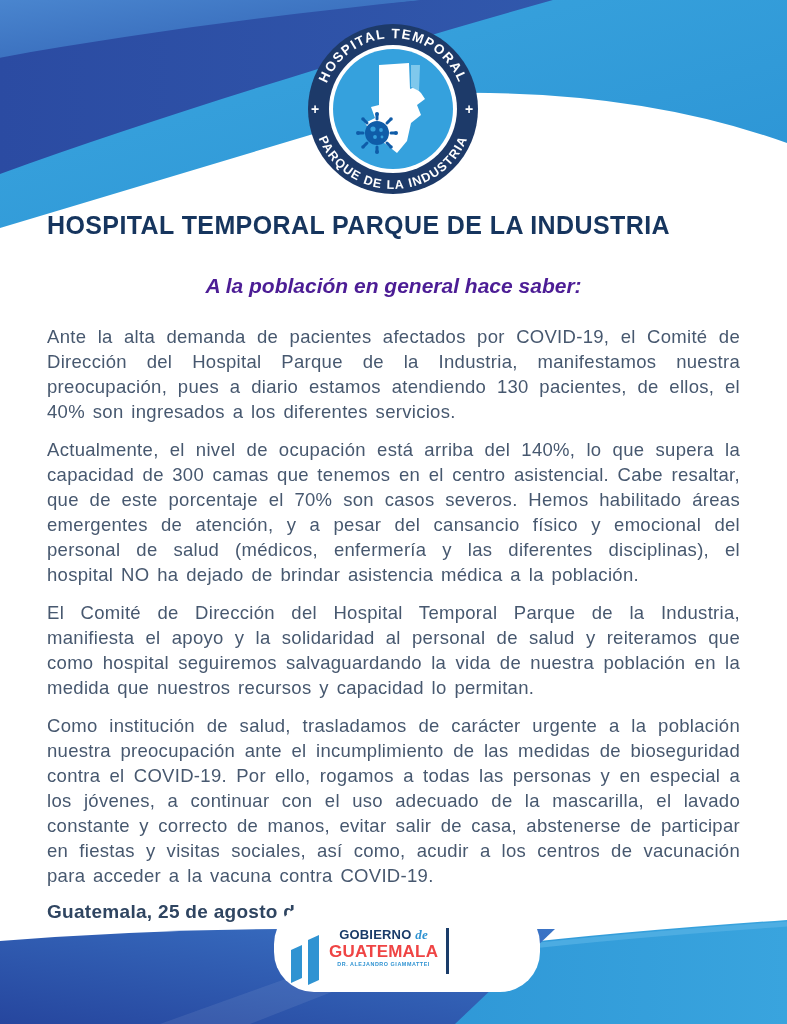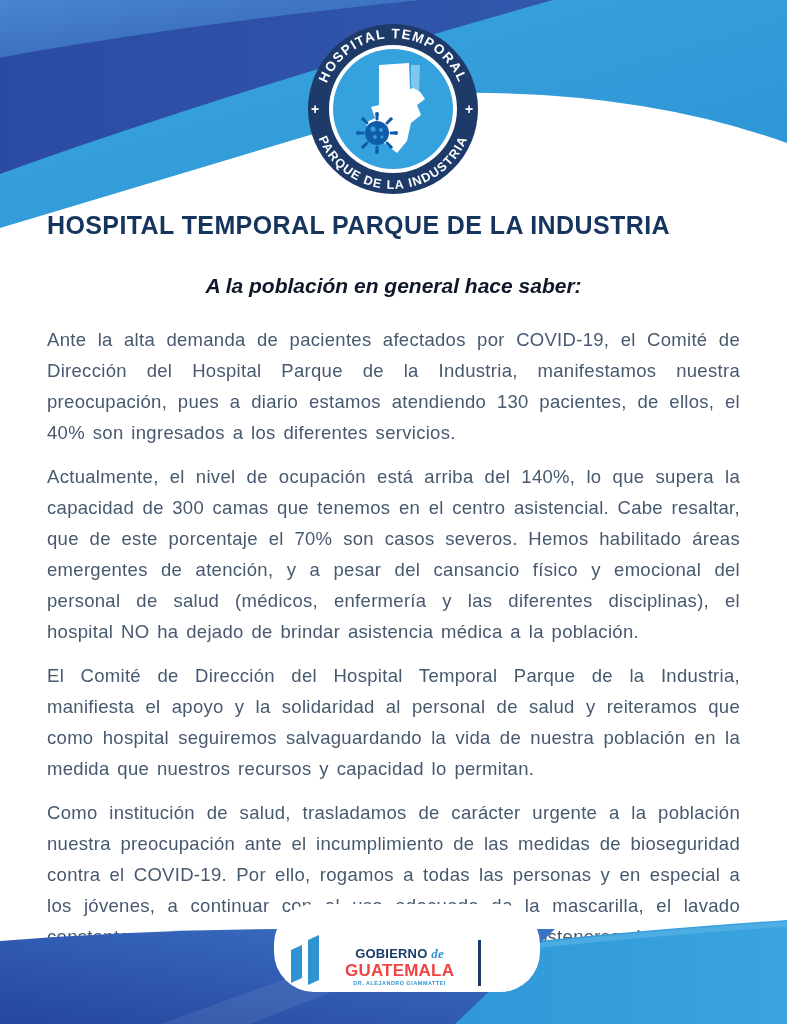--- a/index.html
+++ b/index.html
@@ -20,38 +20,38 @@
     color:#47586F;
   }
   .doc-title{
     margin:0 0 34px 0; text-align:left;
     font-size:25px; font-weight:bold; letter-spacing:.4px;
     color:#16355E;
   }
   .doc-subtitle{
     margin:0 0 26px 0; text-align:center;
     font-size:21px; font-weight:bold; font-style:italic;
-    color:#0f172a;
+    color:#4c1d95;
   }
   .body-par{
     margin:0 0 13px 0;
-    font-size:18.5px; line-height:31px;
+    font-size:18.5px; line-height:25px;
     letter-spacing:.3px; word-spacing:2.4px;
     text-align:justify; color:#47586F;
   }
   .dateline{
     margin:3px 0 0 0; text-align:left;
     font-size:19px; font-weight:600;
     color:#2F4561; letter-spacing:.3px;
   }
 
   
   .gov-logo{
     position:absolute; left:288px; top:928px; width:246px; height:58px;
-    display:flex; align-items:flex-end; gap:24px;
+    display:flex; align-items:flex-start; gap:8px;
   }
   .gov-bars{flex:0 0 auto;}
   .gov-names{flex:0 0 auto; text-align:center; line-height:1;}
   .gov-line1{font-size:13px; font-weight:bold; color:#1A3C69; letter-spacing:.2px;}
   .gov-de{font-style:italic; font-weight:bold; color:#2F93D2; font-size:13px; font-family:"Liberation Serif", serif;}
   .gov-line2{font-size:17px; font-weight:bold; color:#ef4444; letter-spacing:.2px; margin-top:2px;}
   .gov-sub{font-size:5.4px; font-weight:bold; color:#2F93D2; letter-spacing:.55px; margin-top:2px; white-space:nowrap;}
   .gov-divider{flex:0 0 auto; width:3px; height:46px; background:#1A3C69;}
   .ministry{
     flex:0 0 auto; font-size:10.8px; font-weight:bold; color:#1A3C69;

